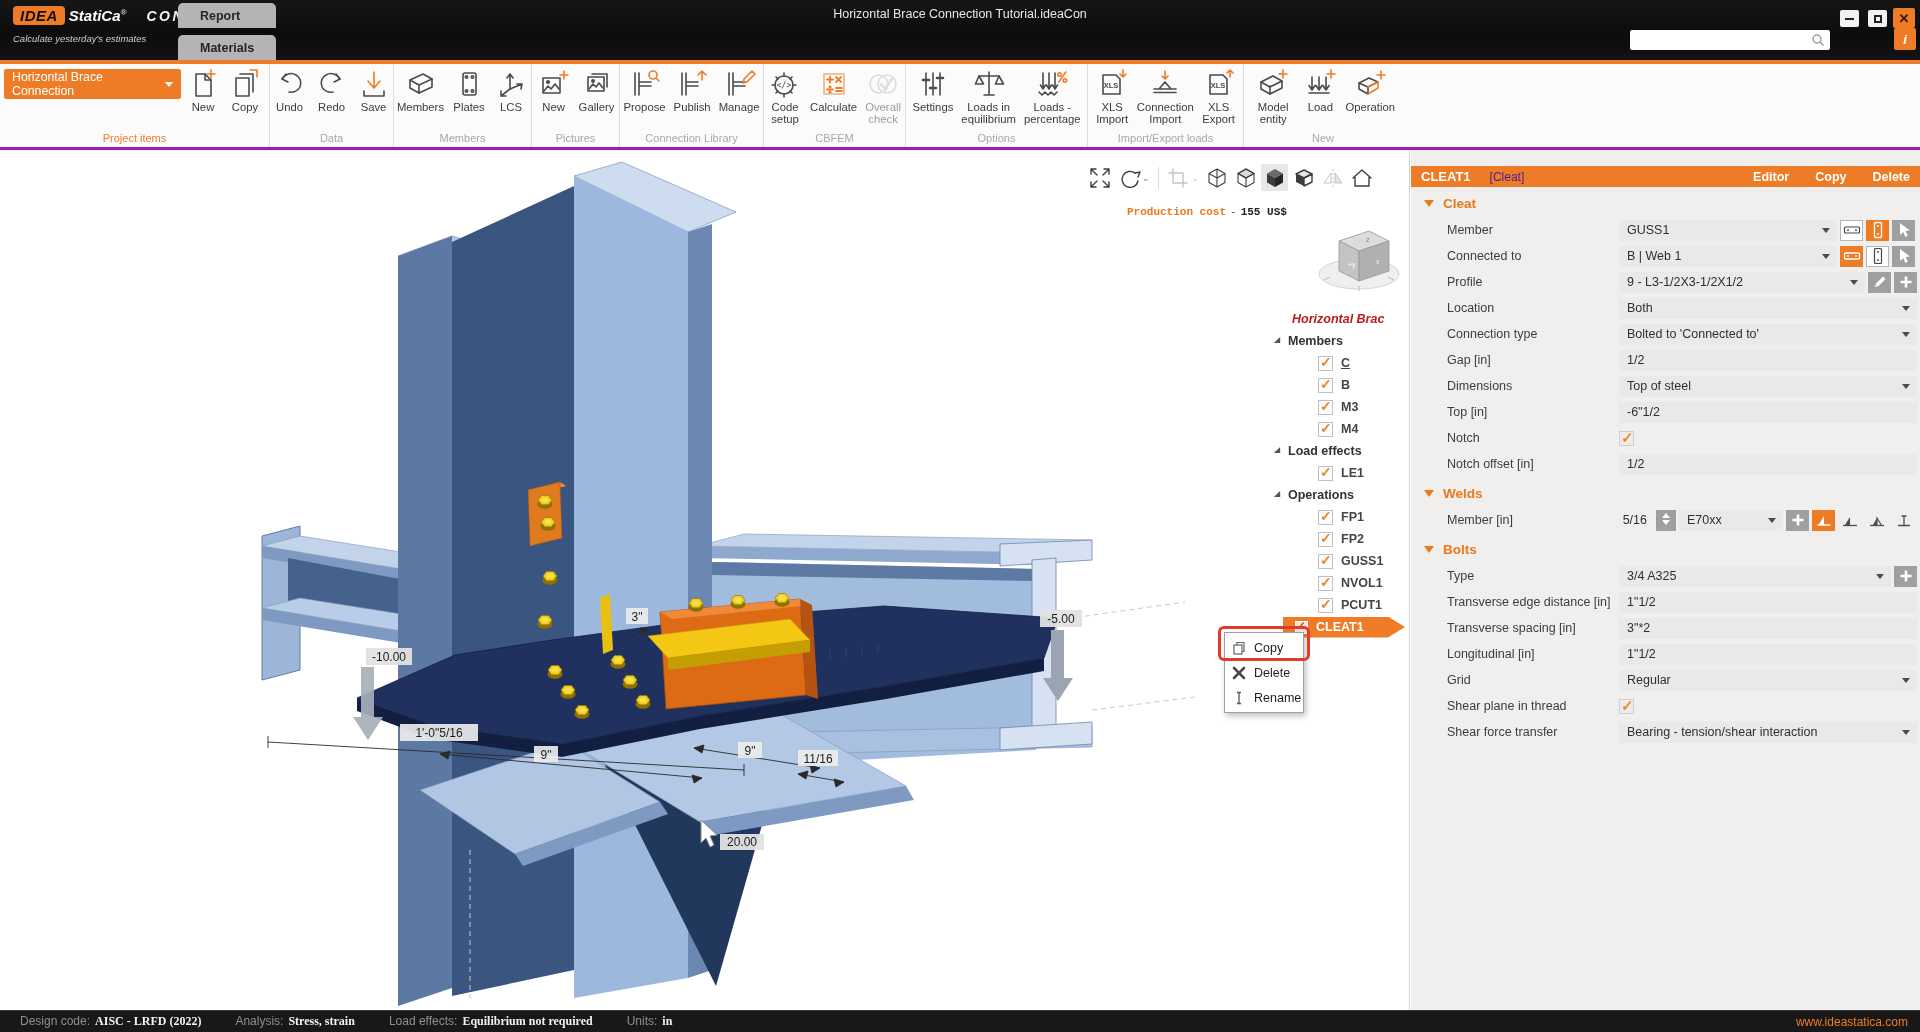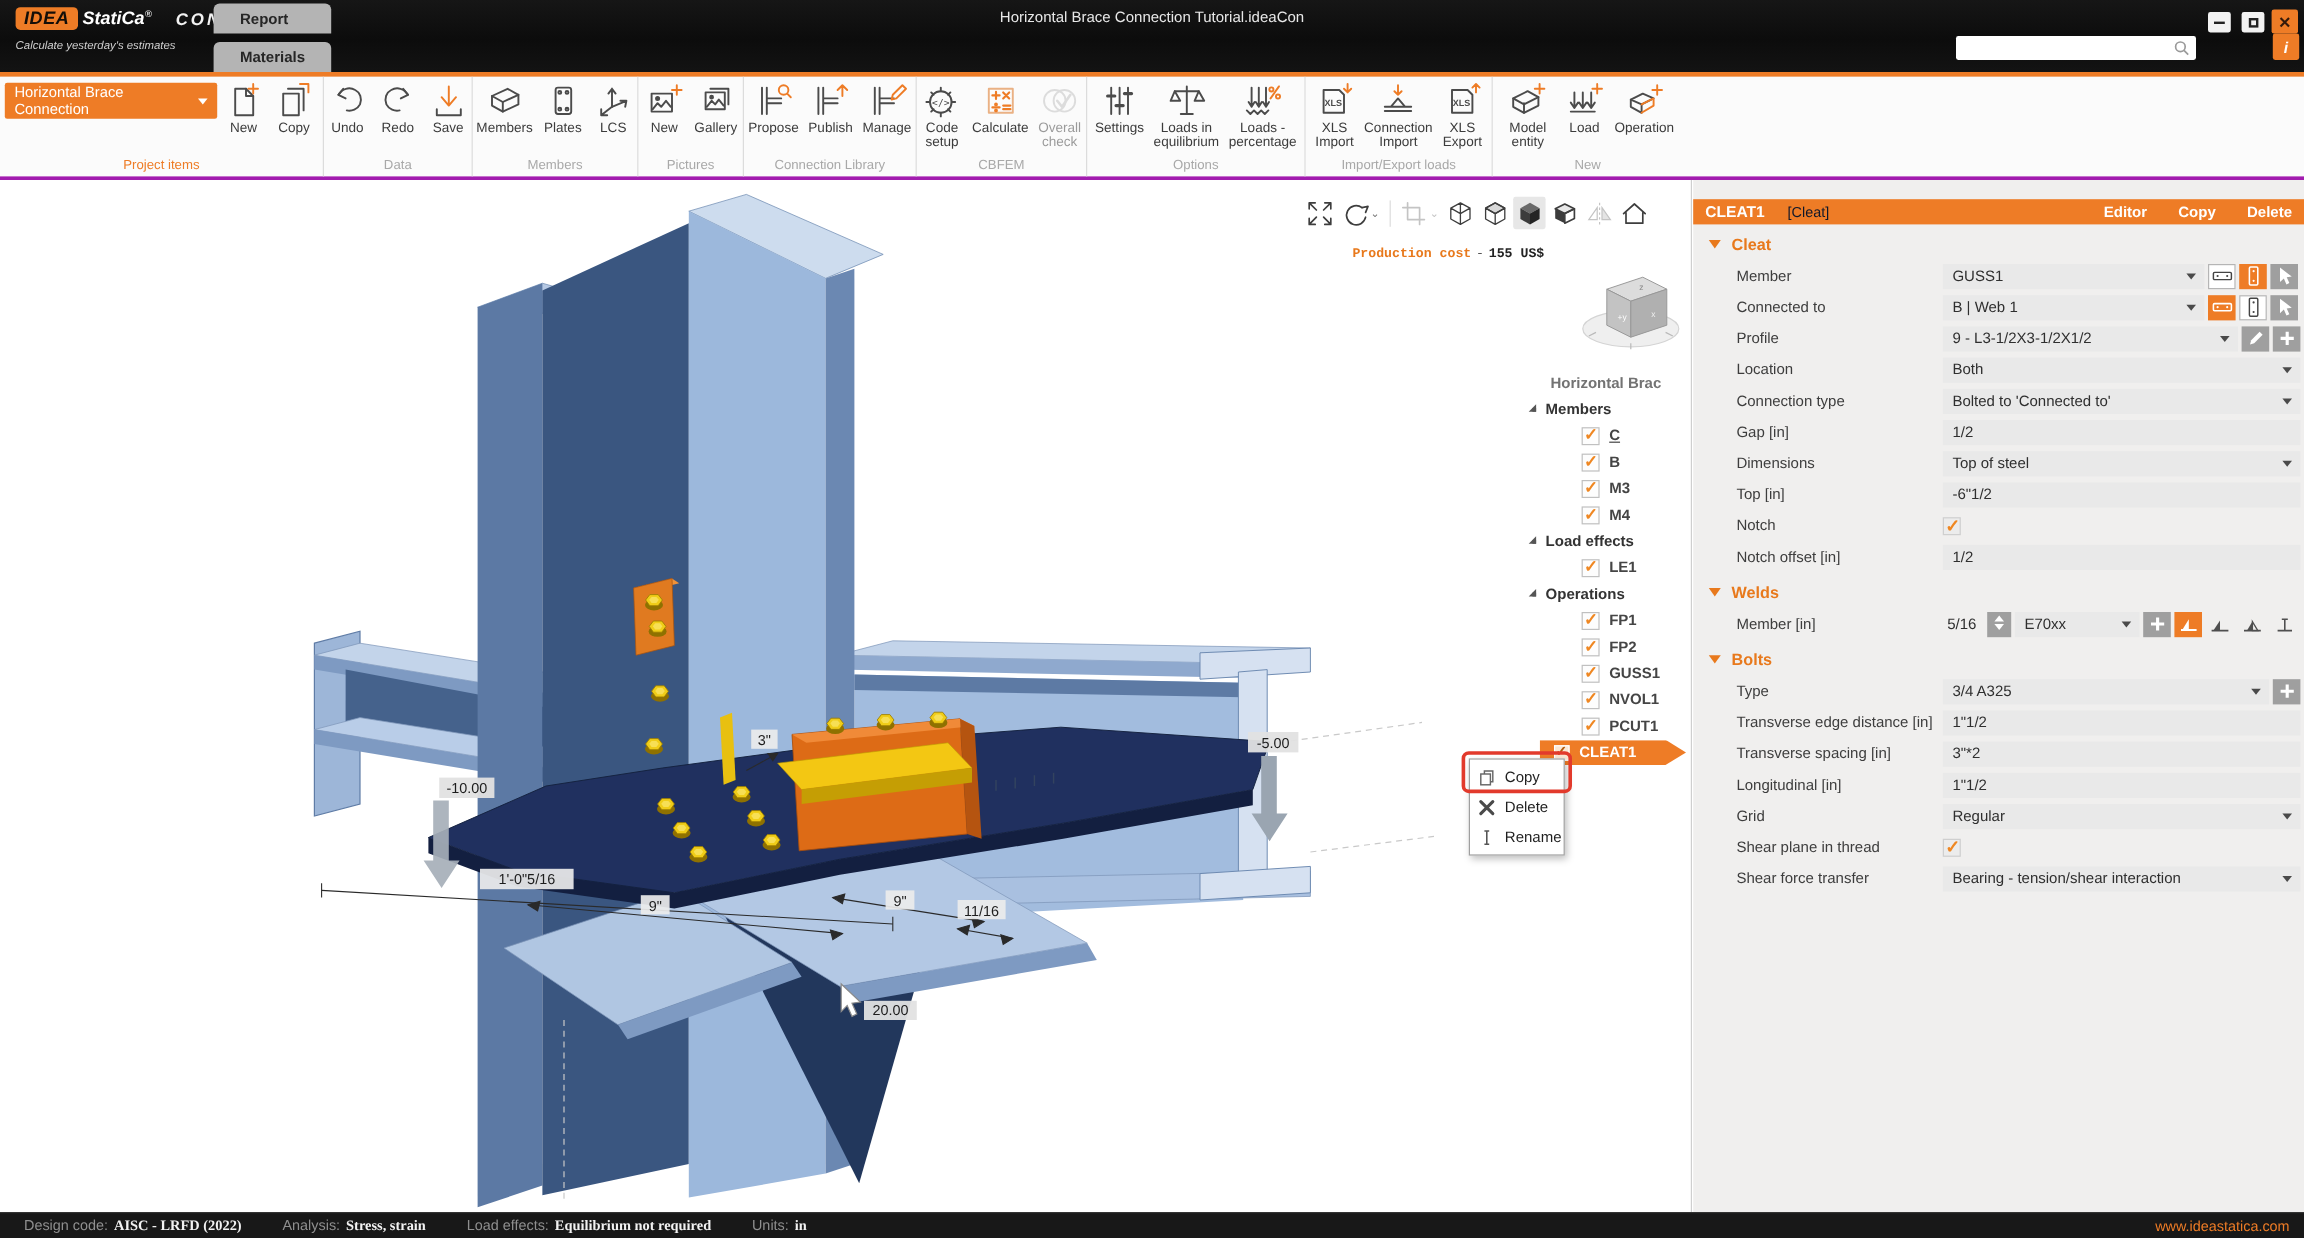--- a/index.html
+++ b/index.html
@@ -73,21 +73,21 @@
 
   .prod-cost { position:absolute; top:56px; left:1127px; font-size:11px;font-family:Liberation Mono, monospace; }
   .pc-label { color:#e8791c; font-weight:bold; }
   .pc-sep { color:#555; margin:0 4px; }
   .pc-value { color:#222; font-weight:bold; }
 
   .navcube { position:absolute; top:72px; left:1316px; }
 
   
   .tree { position:absolute; top:158px; left:1262px; width:150px; font-size:12.5px; color:#454545; }
-  .tree-title { font-weight:bold; color:#737373; padding-left:30px; height:22px; line-height:22px; }
+  .tree-title { font-weight:bold; color:#b91c1c; padding-left:30px; height:22px; line-height:22px;font-style:italic; }
   .trow { height:22px; display:flex; align-items:center; }
   .trow .tri { width:0; height:0; border-left:5px solid transparent; border-top:5px solid transparent;
     border-bottom:5px solid #555; border-right:5px solid #555; margin:0 6px 2px 10px; transform:scale(.62); }
   .trow.hdr { font-weight:bold; color:#333; }
   .trow .cb { width:15px; height:15px; background:#fdfdfd; border:1px solid #c0c0c0; margin:0 8px 0 56px;
     position:relative; flex:none; }
   .trow .cb::after { content:"✓"; position:absolute; left:1px; top:-3px; color:#ef8722;
     font-weight:bold; font-size:14px; }
   .trow .tlabel { font-weight:600; }
   .trow .tlabel.u { text-decoration:underline; }
@@ -105,21 +105,21 @@
   .cmi { height:25px; display:flex; align-items:center; font-size:12.5px; color:#1f1f1f; padding-left:7px; gap:8px; }
   .cmi svg { flex:none; }
   .red-highlight { position:absolute; top:476px; left:1218px; width:92px; height:35px;
     border:3px solid #e23a2c; border-radius:6px; pointer-events:none; }
 
   
   .panel { position:absolute; top:150px; left:1411px; width:509px; height:860px; background:#f0efee;
     font-size:12.5px; }
   .phead { margin-top:16px; height:21px; background:#ee7c26; display:flex; align-items:center; padding:0 10px; }
   .phead .pname { color:#fff; font-weight:bold; font-size:13px; }
-  .phead .ptype { color:#0f172a; margin-left:7px; font-size:12px;padding-left:12px; }
+  .phead .ptype { color:#4c1d95; margin-left:7px; font-size:12px;padding-left:12px; }
   .phead .pactions { margin-left:auto; display:flex; gap:26px; }
   .phead .pactions span { color:#fff; font-weight:bold; font-size:12.5px; cursor:default; }
   .sec-h { display:flex; align-items:center; color:#e8791c; font-weight:bold; font-size:13.5px;
     padding:8px 0 5px 13px; }
   .sec-h .stri { border:5px solid transparent; border-top:7px solid #e8791c; margin:5px 9px 0 0; }
   .prow { display:flex; align-items:center; height:26px; }
   .plabel { width:208px; padding-left:36px; color:#3d3d3d; flex:none; }
   .pctrl { flex:1; display:flex; align-items:center; gap:3px; padding-right:3px; }
   .ctl { height:21px; background:#e9e9e9; display:flex; align-items:center; color:#2f2f2f;
     padding:0 8px; position:relative; }

